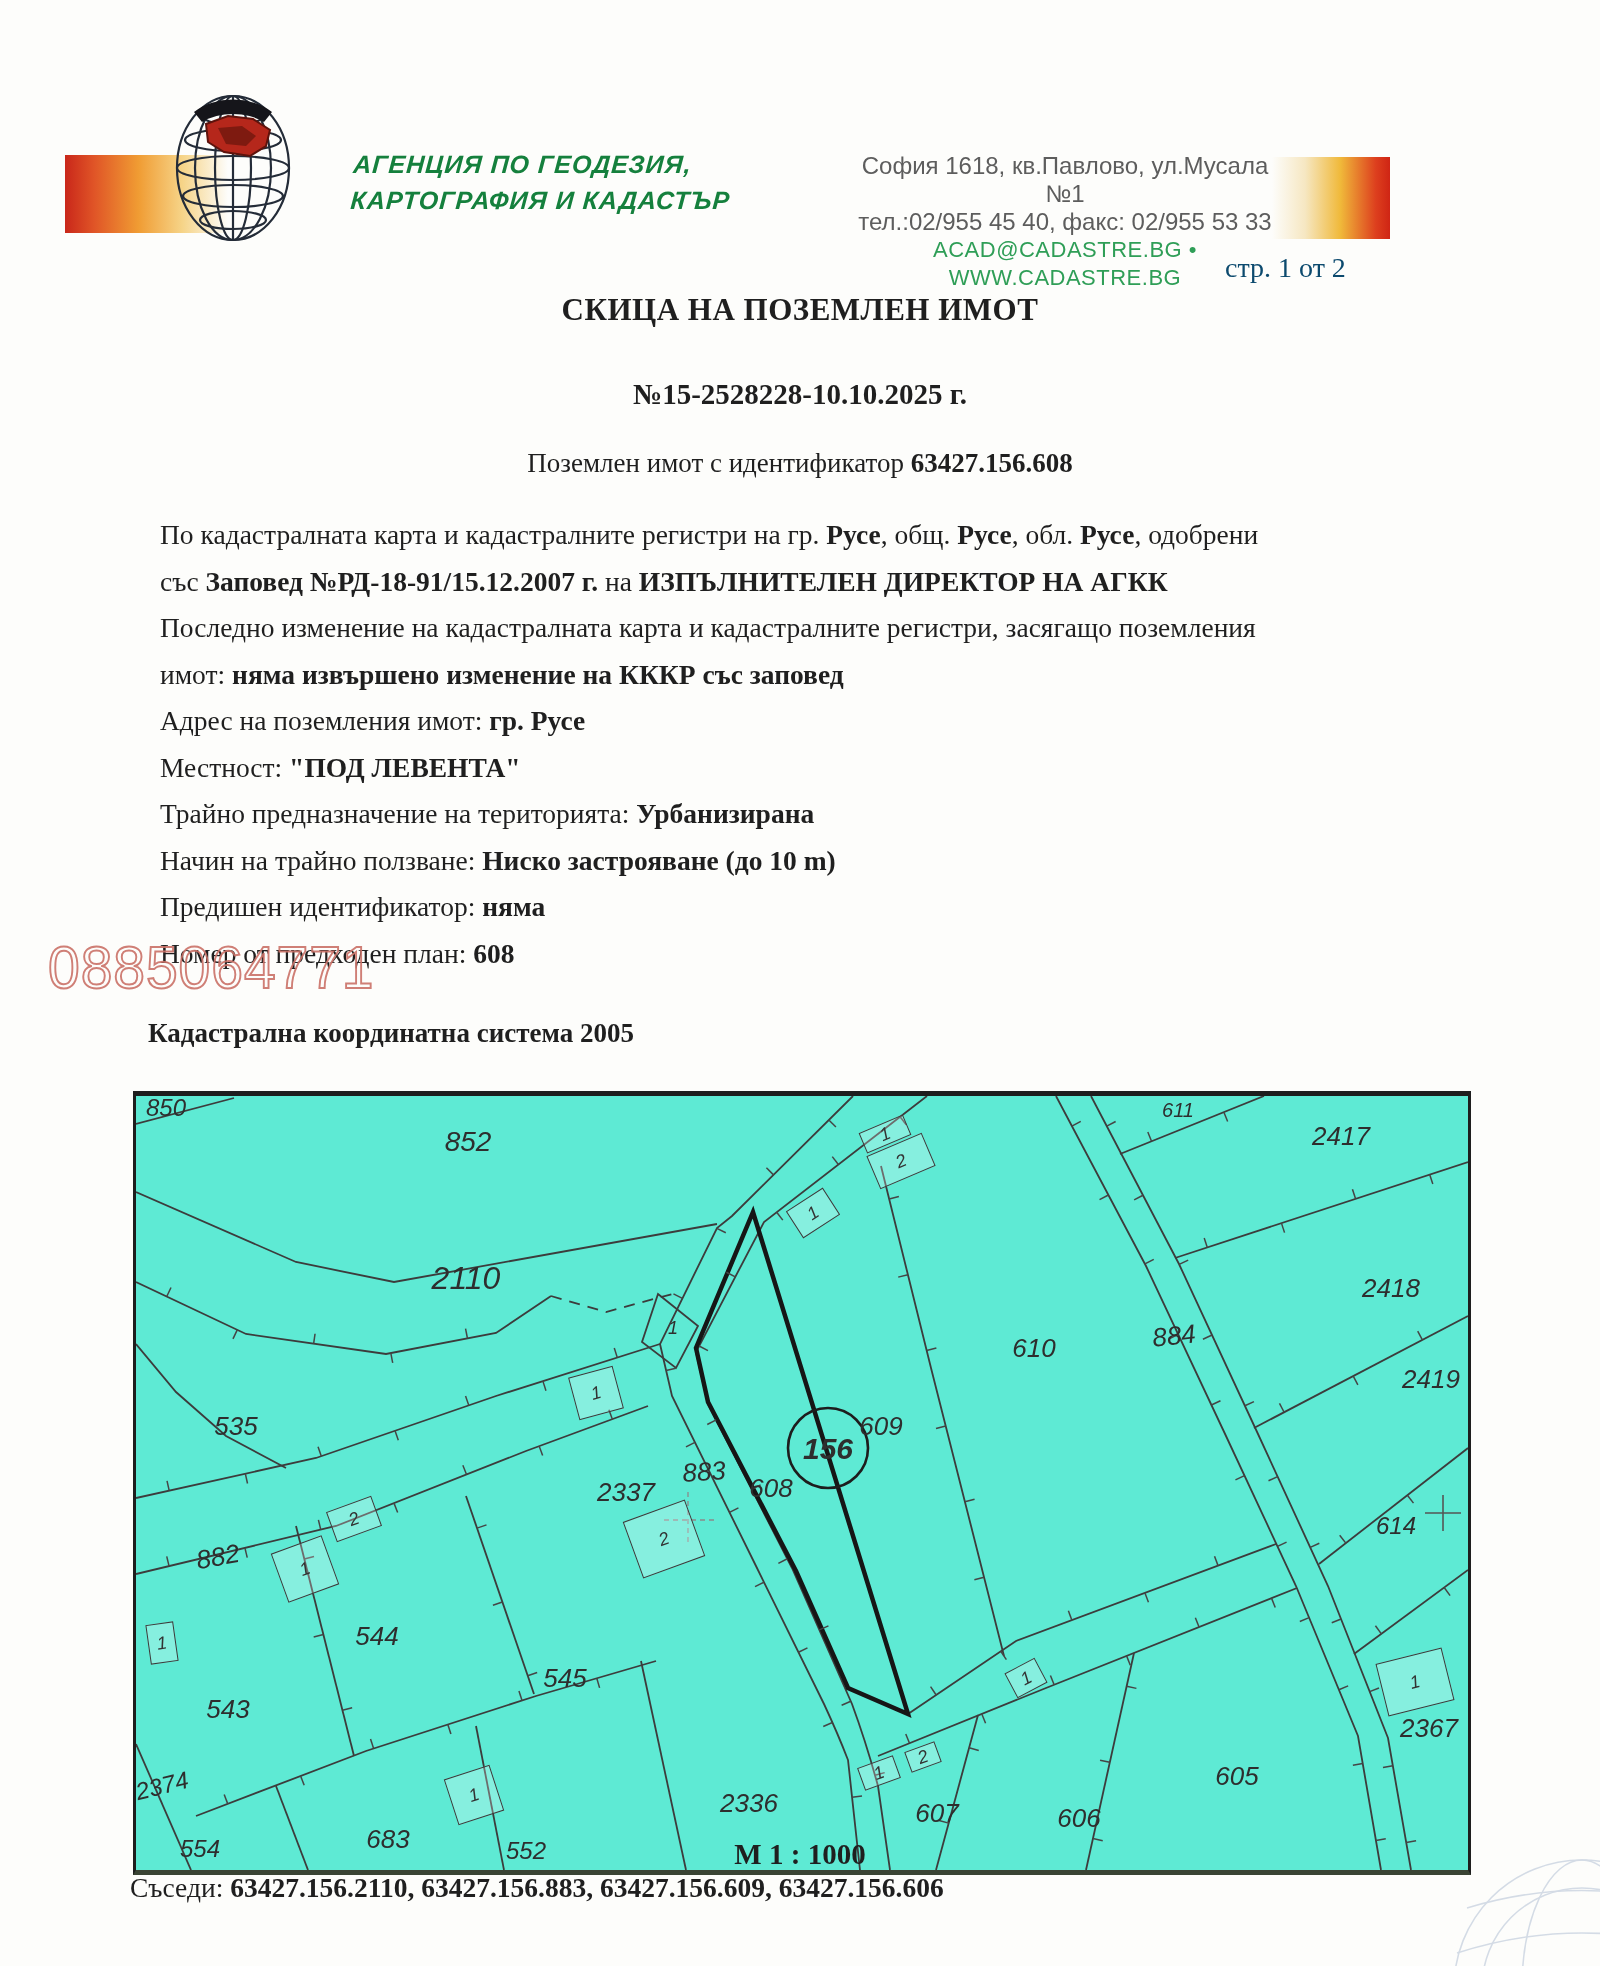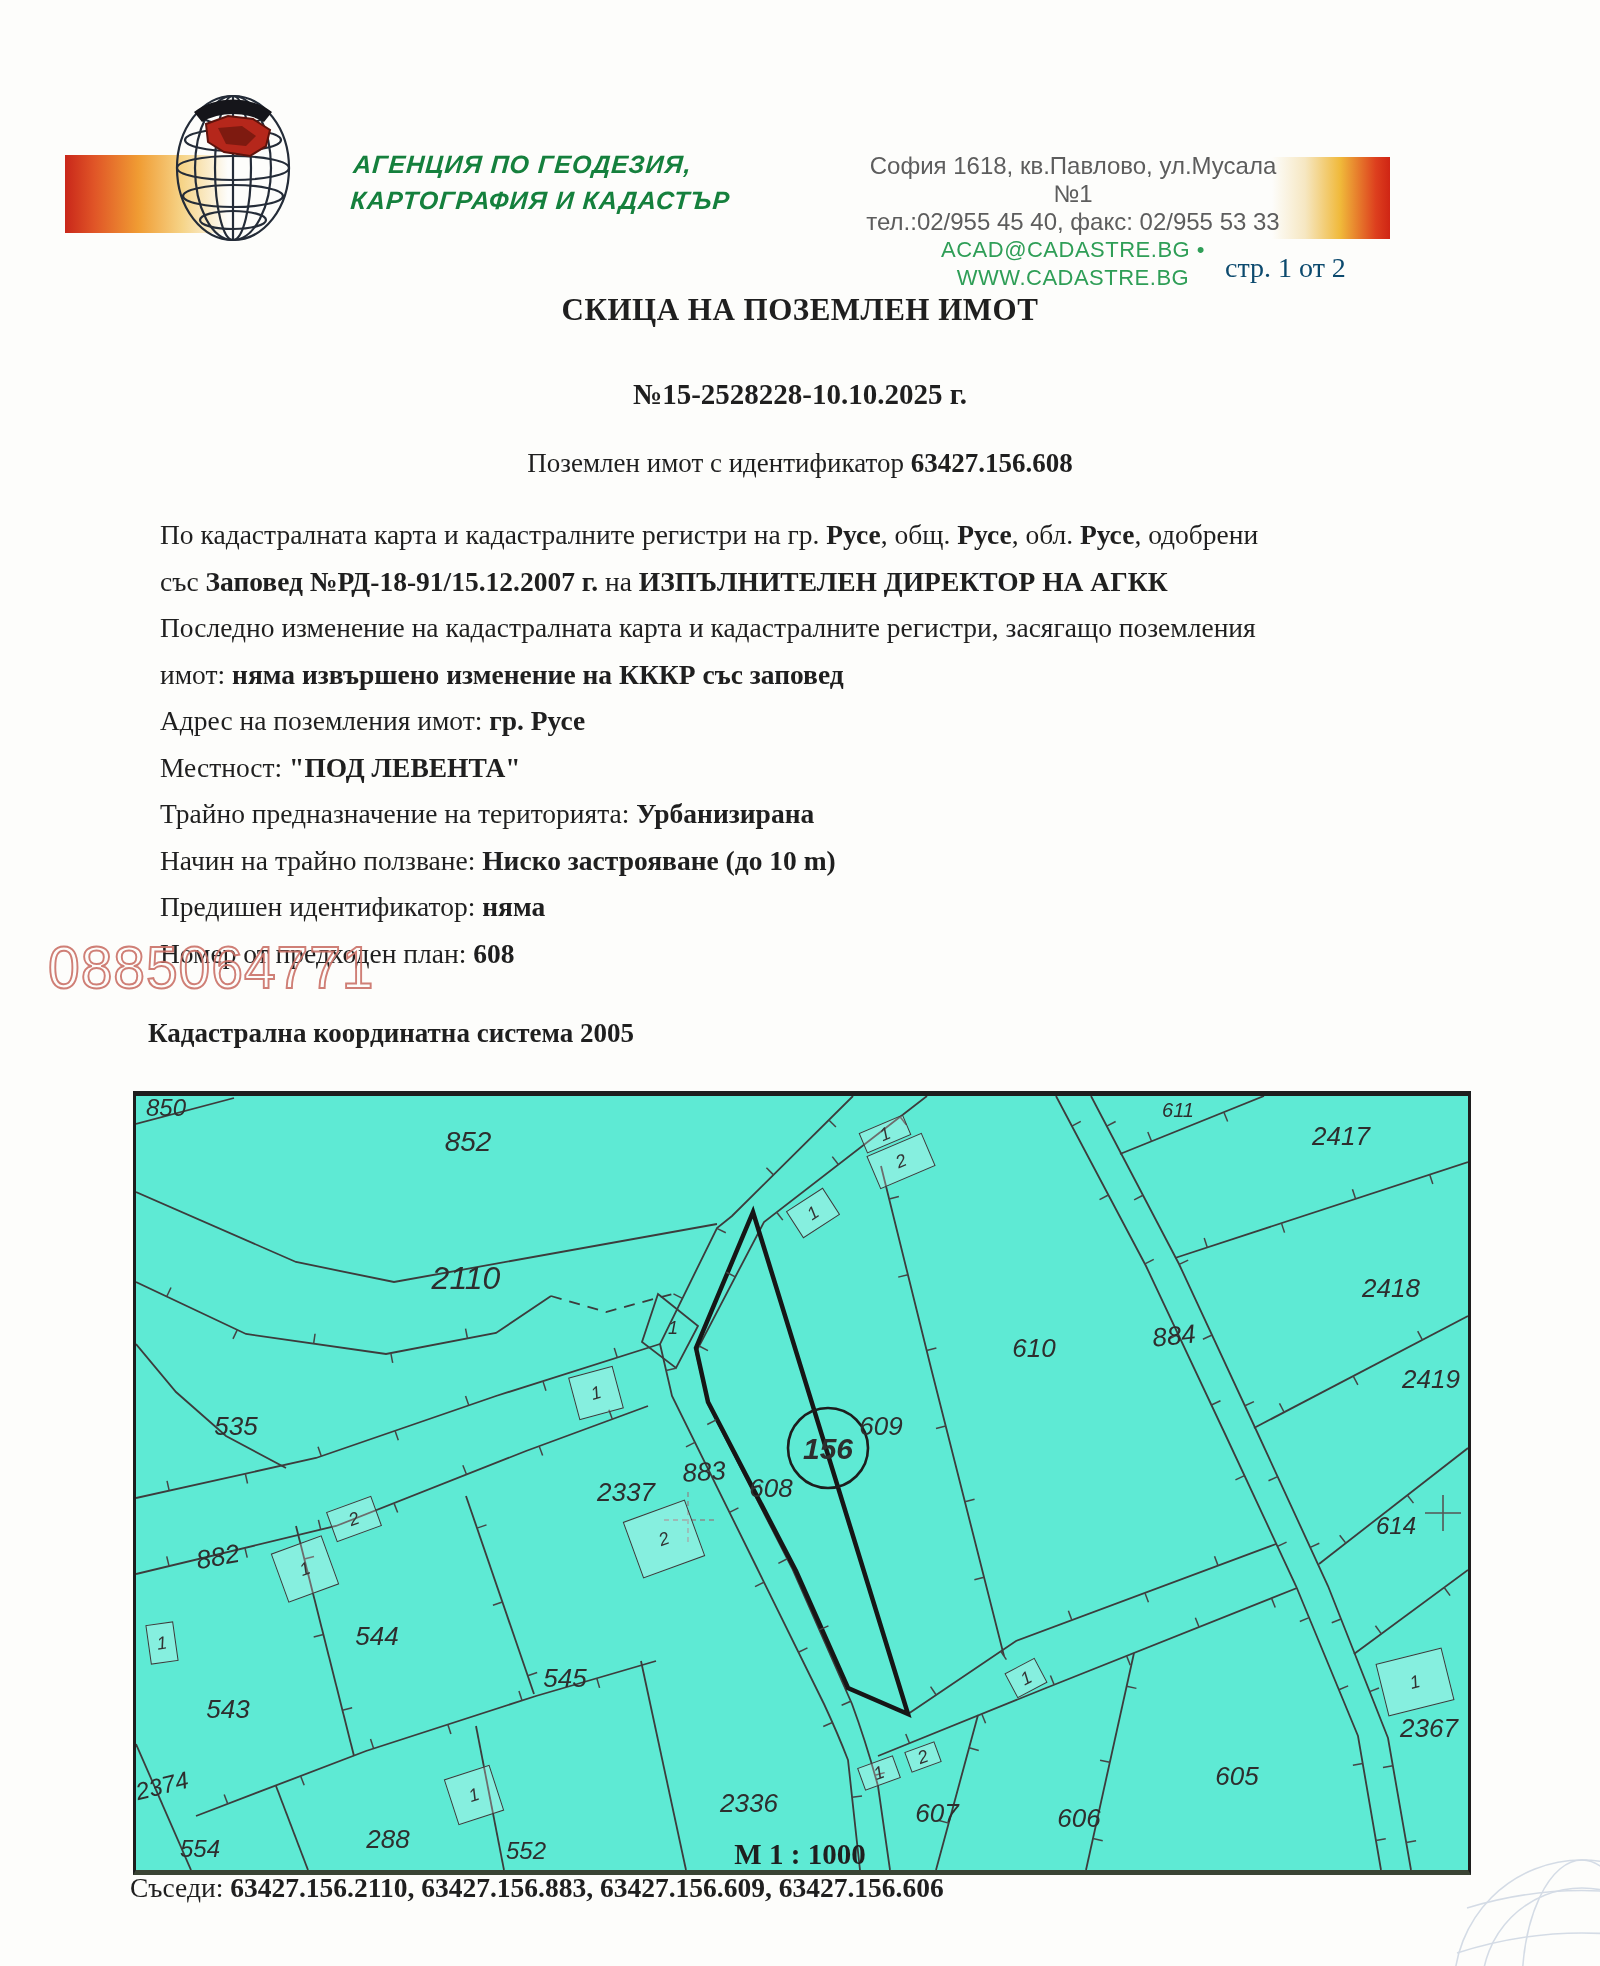--- a/index.html
+++ b/index.html
@@ -8,21 +8,21 @@
   
   .bar-left{position:absolute;left:65px;top:155px;width:163px;height:78px;
     background:linear-gradient(90deg,#c9271a 0%,#e05527 18%,#f09c33 45%,#f6d488 72%,#fdfdfb 100%);}
   .bar-right{position:absolute;left:1272px;top:157px;width:118px;height:82px;
     background:linear-gradient(90deg,#fdfdfb 0%,#f6e7c2 28%,#f0b93a 58%,#dd3f1e 88%,#cf2514 100%);}
   .globe{position:absolute;left:158px;top:86px;}
   .agency{position:absolute;left:352px;top:146px;font-family:"Liberation Sans",sans-serif;
     font-weight:700;font-style:italic;color:#15803d;font-size:25px;line-height:36px;letter-spacing:1px;
     transform:skewX(-4deg);}
   .addr{position:absolute;left:855px;top:152px;width:420px;text-align:center;
-    font-family:"Liberation Sans",sans-serif;font-size:24px;line-height:28px;color:#5d5d5d;margin-left:8px;}
+    font-family:"Liberation Sans",sans-serif;font-size:24px;line-height:28px;color:#5d5d5d;}
   .addr .a2{color:#2f9e57;font-size:22px;letter-spacing:.5px;}
   .pageno{position:absolute;left:1225px;top:252px;font-size:28px;color:#0c4a6e;}
   
   .title{position:absolute;left:0;top:292px;width:1600px;text-align:center;
     font-weight:700;font-size:31px;letter-spacing:.5px;}
   .docnum{position:absolute;left:0;top:378px;width:1600px;text-align:center;font-weight:700;font-size:29px;}
   .subtitle{position:absolute;left:0;top:448px;width:1600px;text-align:center;font-size:27px;}
   .subtitle b{font-weight:700;}
   #body-lines{position:absolute;left:160px;top:512px;width:1300px;font-size:27.5px;line-height:46.5px;}
   #body-lines b{font-weight:700;}
@@ -295,21 +295,21 @@
         <div class="map-label" style="left: 490px; top: 396px; font-size: 26px; transform: translate(-50%, -50%) rotate(0deg);">2337</div>
         <div class="map-label" style="left: 568px; top: 376px; font-size: 26px; transform: translate(-50%, -50%) rotate(-4deg);">883</div>
         <div class="map-label" style="left: 635px; top: 392px; font-size: 26px; transform: translate(-50%, -50%) rotate(0deg);">608</div>
         <div class="map-label" style="left: 745px; top: 330px; font-size: 26px; transform: translate(-50%, -50%) rotate(0deg);">609</div>
         <div class="map-label" style="left: 692px; top: 353px; font-size: 30px; font-weight: 700; transform: translate(-50%, -50%) rotate(0deg);">156</div>
         <div class="map-label" style="left: 92px; top: 613px; font-size: 26px; transform: translate(-50%, -50%) rotate(0deg);">543</div>
         <div class="map-label" style="left: 241px; top: 540px; font-size: 26px; transform: translate(-50%, -50%) rotate(0deg);">544</div>
         <div class="map-label" style="left: 429px; top: 582px; font-size: 26px; transform: translate(-50%, -50%) rotate(0deg);">545</div>
         <div class="map-label" style="left: 26px; top: 690px; font-size: 24px; transform: translate(-50%, -50%) rotate(-14deg);">2374</div>
         <div class="map-label" style="left: 64px; top: 753px; font-size: 24px; transform: translate(-50%, -50%) rotate(0deg);">554</div>
-        <div class="map-label" style="left: 252px; top: 743px; font-size: 26px; transform: translate(-50%, -50%) rotate(0deg);">288</div>
+        <div class="map-label" style="left: 252px; top: 743px; font-size: 26px; transform: translate(-50%, -50%) rotate(0deg);">683</div>
         <div class="map-label" style="left: 390px; top: 755px; font-size: 24px; transform: translate(-50%, -50%) rotate(0deg);">552</div>
         <div class="map-label" style="left: 613px; top: 707px; font-size: 26px; transform: translate(-50%, -50%) rotate(0deg);">2336</div>
         <div class="map-label" style="left: 801px; top: 717px; font-size: 26px; transform: translate(-50%, -50%) rotate(0deg);">607</div>
         <div class="map-label" style="left: 943px; top: 722px; font-size: 26px; transform: translate(-50%, -50%) rotate(0deg);">606</div>
         <div class="map-label" style="left: 1101px; top: 680px; font-size: 26px; transform: translate(-50%, -50%) rotate(0deg);">605</div>
         <div class="map-label" style="left: 537px; top: 232px; font-size: 18px; transform: translate(-50%, -50%) rotate(0deg);">1</div>
       </div>
     <div id="map-buildings">
         <div class="bld" style="left: 725px; top: 27px; width: 46px; height: 20px; transform: rotate(-23deg);">
           <span>1</span>

